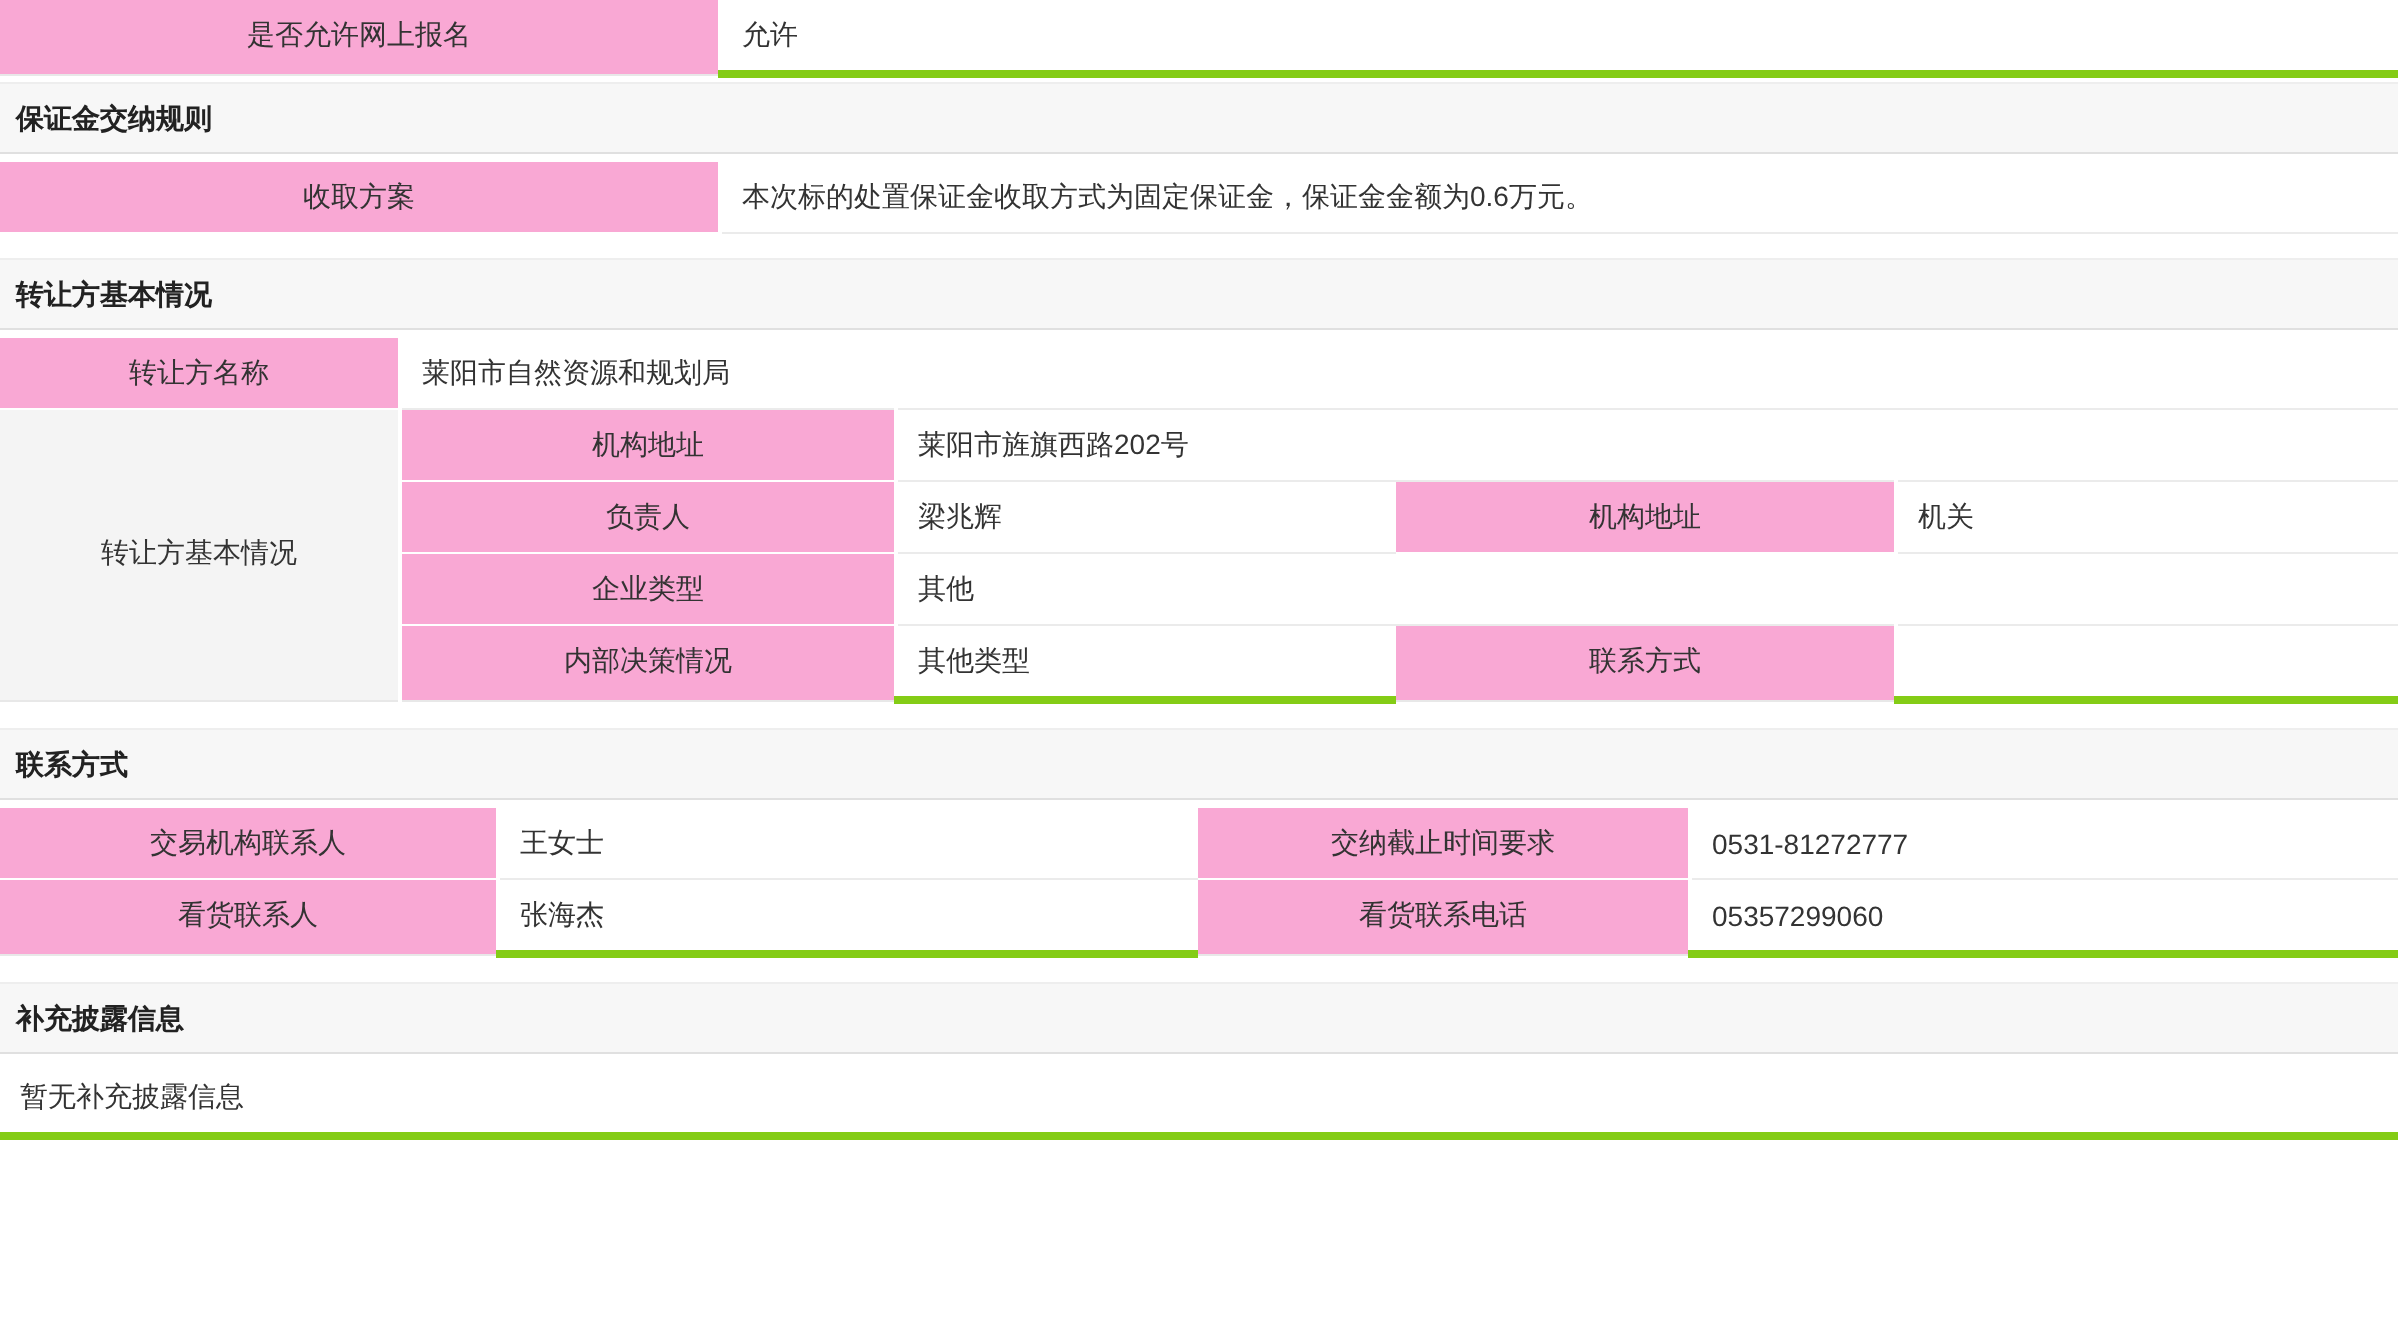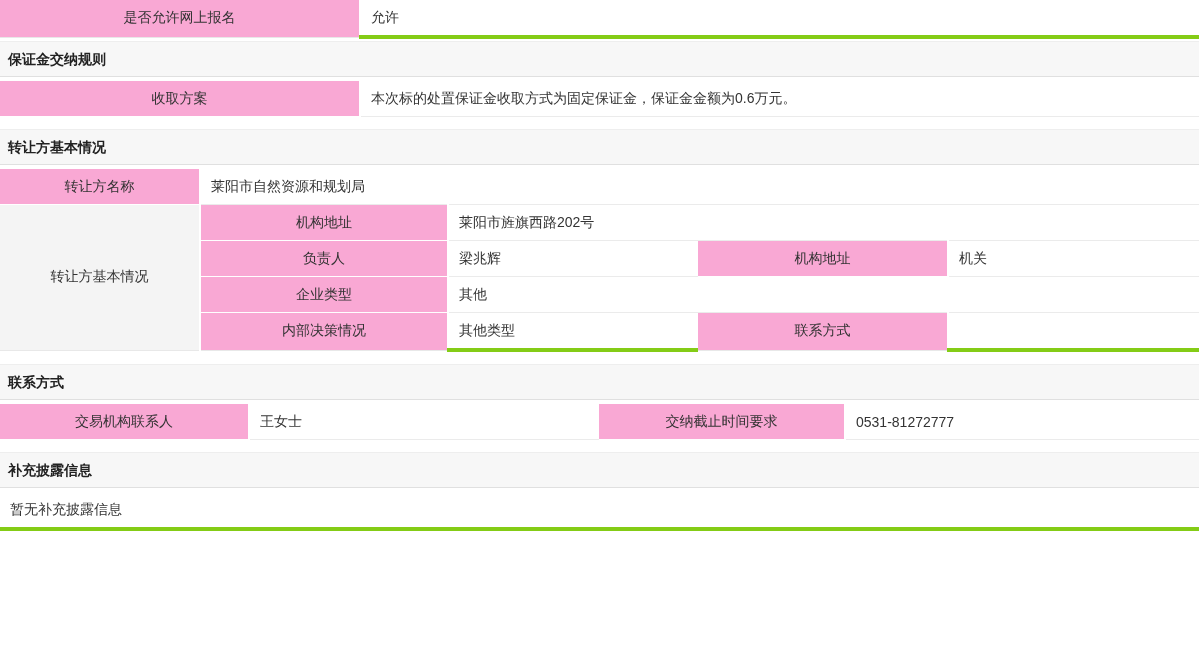--- a/index.html
+++ b/index.html
@@ -140,20 +140,26 @@
       <col style="width:246px">
       <col>
   </colgroup>
   <tbody>
       <tr>
     <td class="lbl">交易机构联系人</td>
     <td>王女士</td>
     <td class="lbl">交纳截止时间要求</td>
     <td>0531-81272777</td>
   </tr>
+  <tr class="last">
+    <td class="lbl">看货联系人</td>
+    <td>张海杰</td>
+    <td class="lbl">看货联系电话</td>
+    <td>05357299060</td>
+  </tr>
 </tbody>
   </table>
 
 <div class="band">补充披露信息</div>
 <table>
   <colgroup>
       <col>
     </colgroup>
   <tbody>
       <tr class="last">

